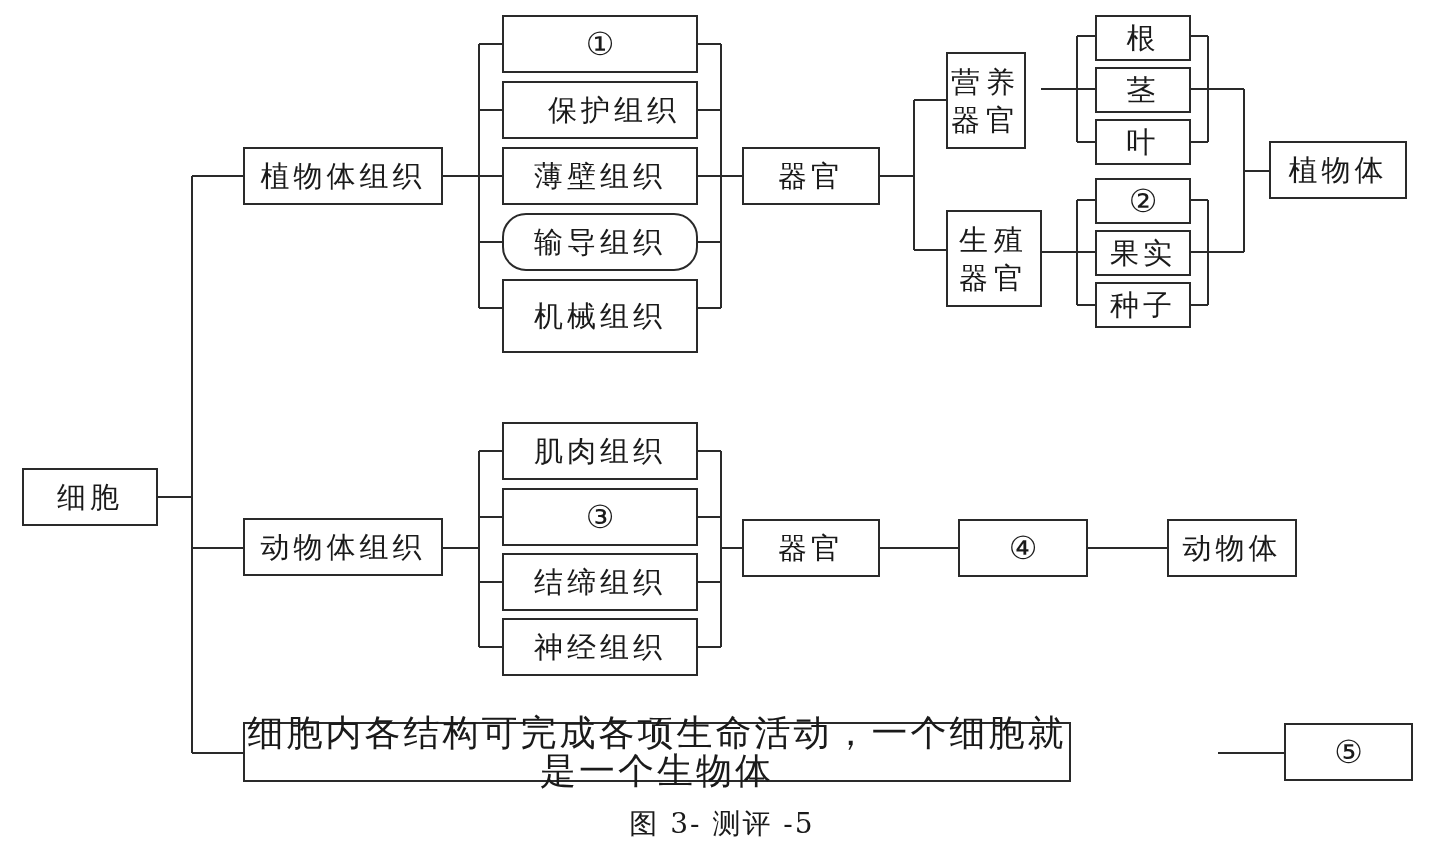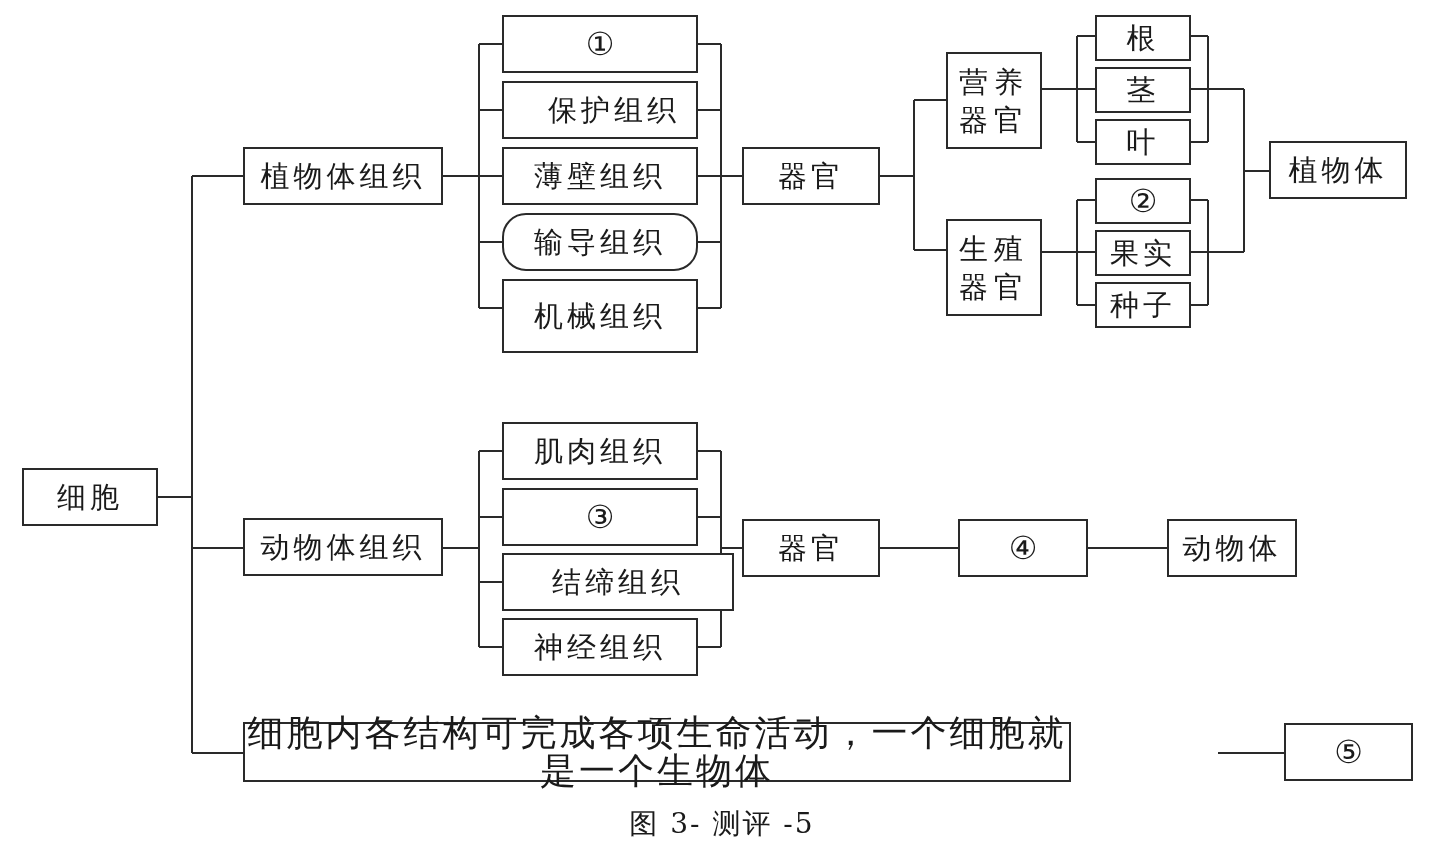--- a/index.html
+++ b/index.html
@@ -91,44 +91,44 @@
 <div class="box" style="left:243px;top:147px;width:200px;height:58px;">植物体组织</div>
 
 <div class="box blank" style="left:502px;top:15px;width:196px;height:58px;">①</div>
 <div class="box" style="left:502px;top:81px;width:196px;height:58px;padding-left:28px;">保护组织</div>
 <div class="box" style="left:502px;top:147px;width:196px;height:58px;">薄壁组织</div>
 <div class="box" style="left:502px;top:213px;width:196px;height:58px;border-radius:24px;">输导组织</div>
 <div class="box" style="left:502px;top:279px;width:196px;height:74px;">机械组织</div>
 
 <div class="box" style="left:742px;top:147px;width:138px;height:58px;">器官</div>
 
-<div class="box two-line" style="left:946px;top:52px;width:96px;height:97px;font-family:Liberation Serif, serif;">
+<div class="box two-line" style="left:946px;top:52px;width:80px;height:97px;font-family:Liberation Serif, serif;">
   <span>营养</span>
   <span>器官</span>
 </div>
-<div class="box two-line" style="left:946px;top:219px;width:96px;height:97px;">
+<div class="box two-line" style="left:946px;top:210px;width:96px;height:97px;">
   <span>生殖</span>
   <span>器官</span>
 </div>
 
 <div class="box" style="left:1095px;top:15px;width:96px;height:46px;">根</div>
 <div class="box" style="left:1095px;top:67px;width:96px;height:46px;">茎</div>
 <div class="box" style="left:1095px;top:119px;width:96px;height:46px;">叶</div>
 
 <div class="box blank" style="left:1095px;top:178px;width:96px;height:46px;">②</div>
 <div class="box" style="left:1095px;top:230px;width:96px;height:46px;">果实</div>
 <div class="box" style="left:1095px;top:282px;width:96px;height:46px;">种子</div>
 
 <div class="box" style="left:1269px;top:141px;width:138px;height:58px;">植物体</div>
 
 <div class="box" style="left:243px;top:518px;width:200px;height:58px;">动物体组织</div>
 
 <div class="box" style="left:502px;top:422px;width:196px;height:58px;">肌肉组织</div>
 <div class="box blank" style="left:502px;top:488px;width:196px;height:58px;">③</div>
-<div class="box" style="left:502px;top:553px;width:232px;height:58px;">结缔组织</div>
+<div class="box" style="left:502px;top:553px;width:196px;height:58px;">结缔组织</div>
 <div class="box" style="left:502px;top:618px;width:196px;height:58px;">神经组织</div>
 
 <div class="box" style="left:742px;top:519px;width:138px;height:58px;">器官</div>
 <div class="box blank" style="left:958px;top:519px;width:130px;height:58px;">④</div>
 <div class="box" style="left:1167px;top:519px;width:130px;height:58px;">动物体</div>
 
 <div class="box" style="left:243px;top:722px;width:828px;height:60px;letter-spacing:3px;font-size:36px;">细胞内各结构可完成各项生命活动，一个细胞就是一个生物体</div>
 <div class="box blank" style="left:1284px;top:723px;width:129px;height:58px;">⑤</div>
 
 <div class="caption">图 3- 测评 -5</div>

